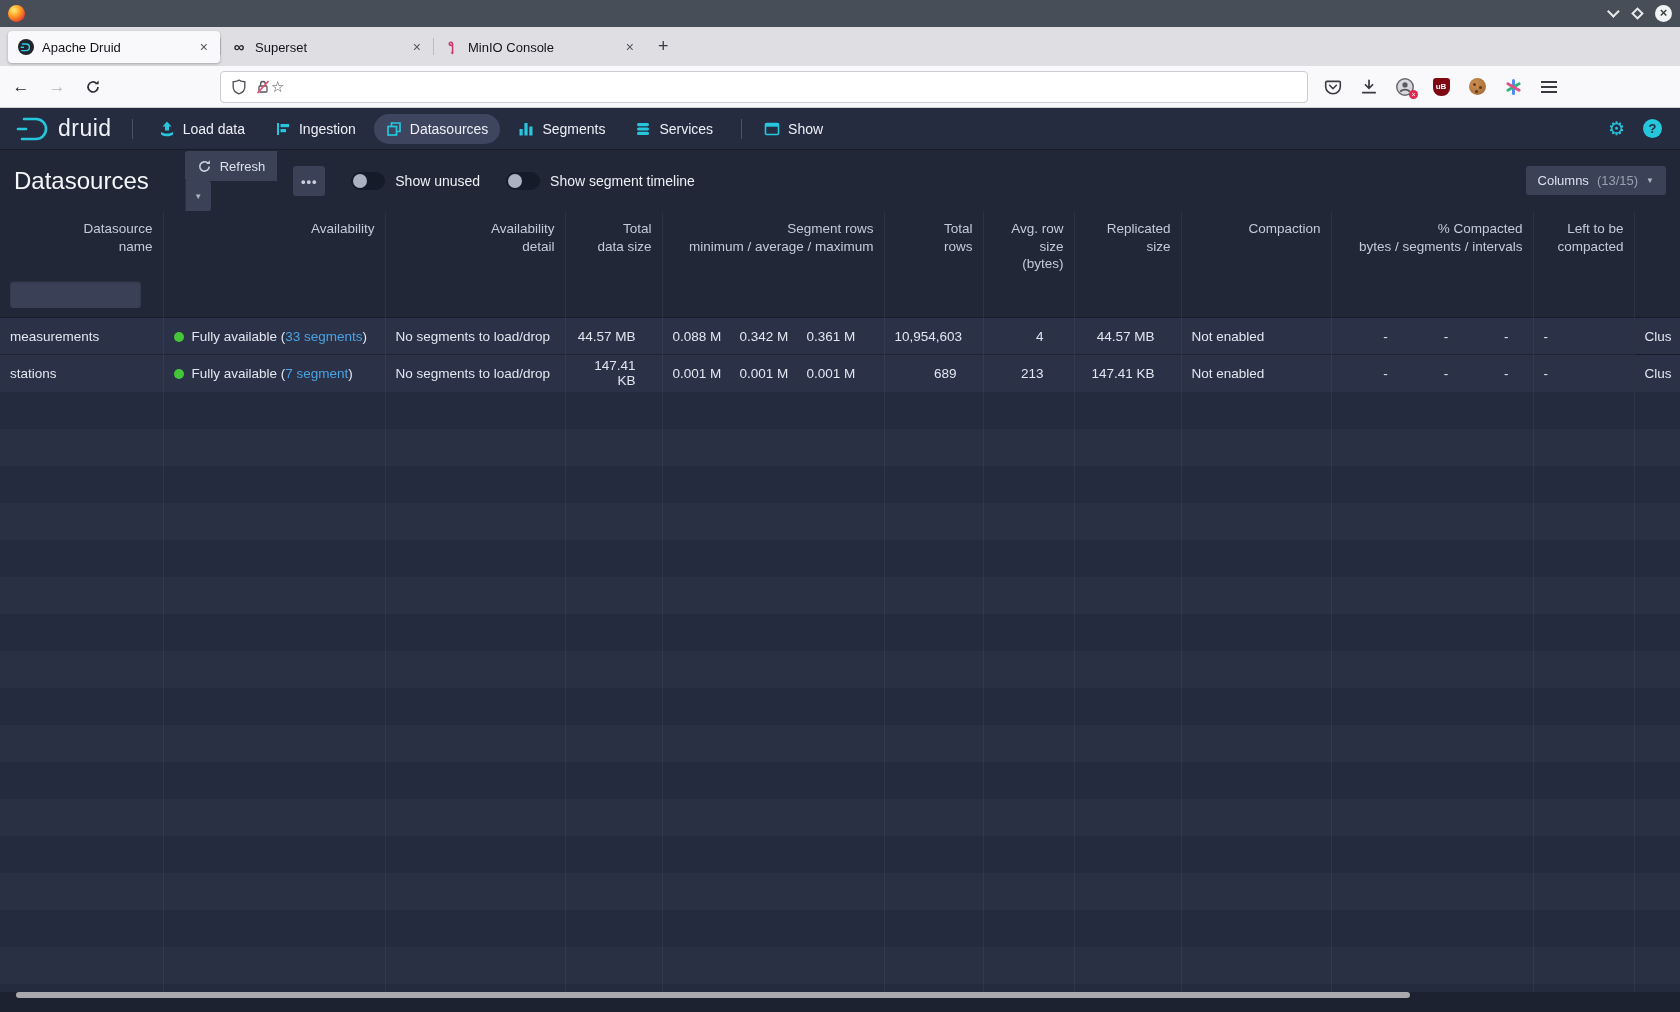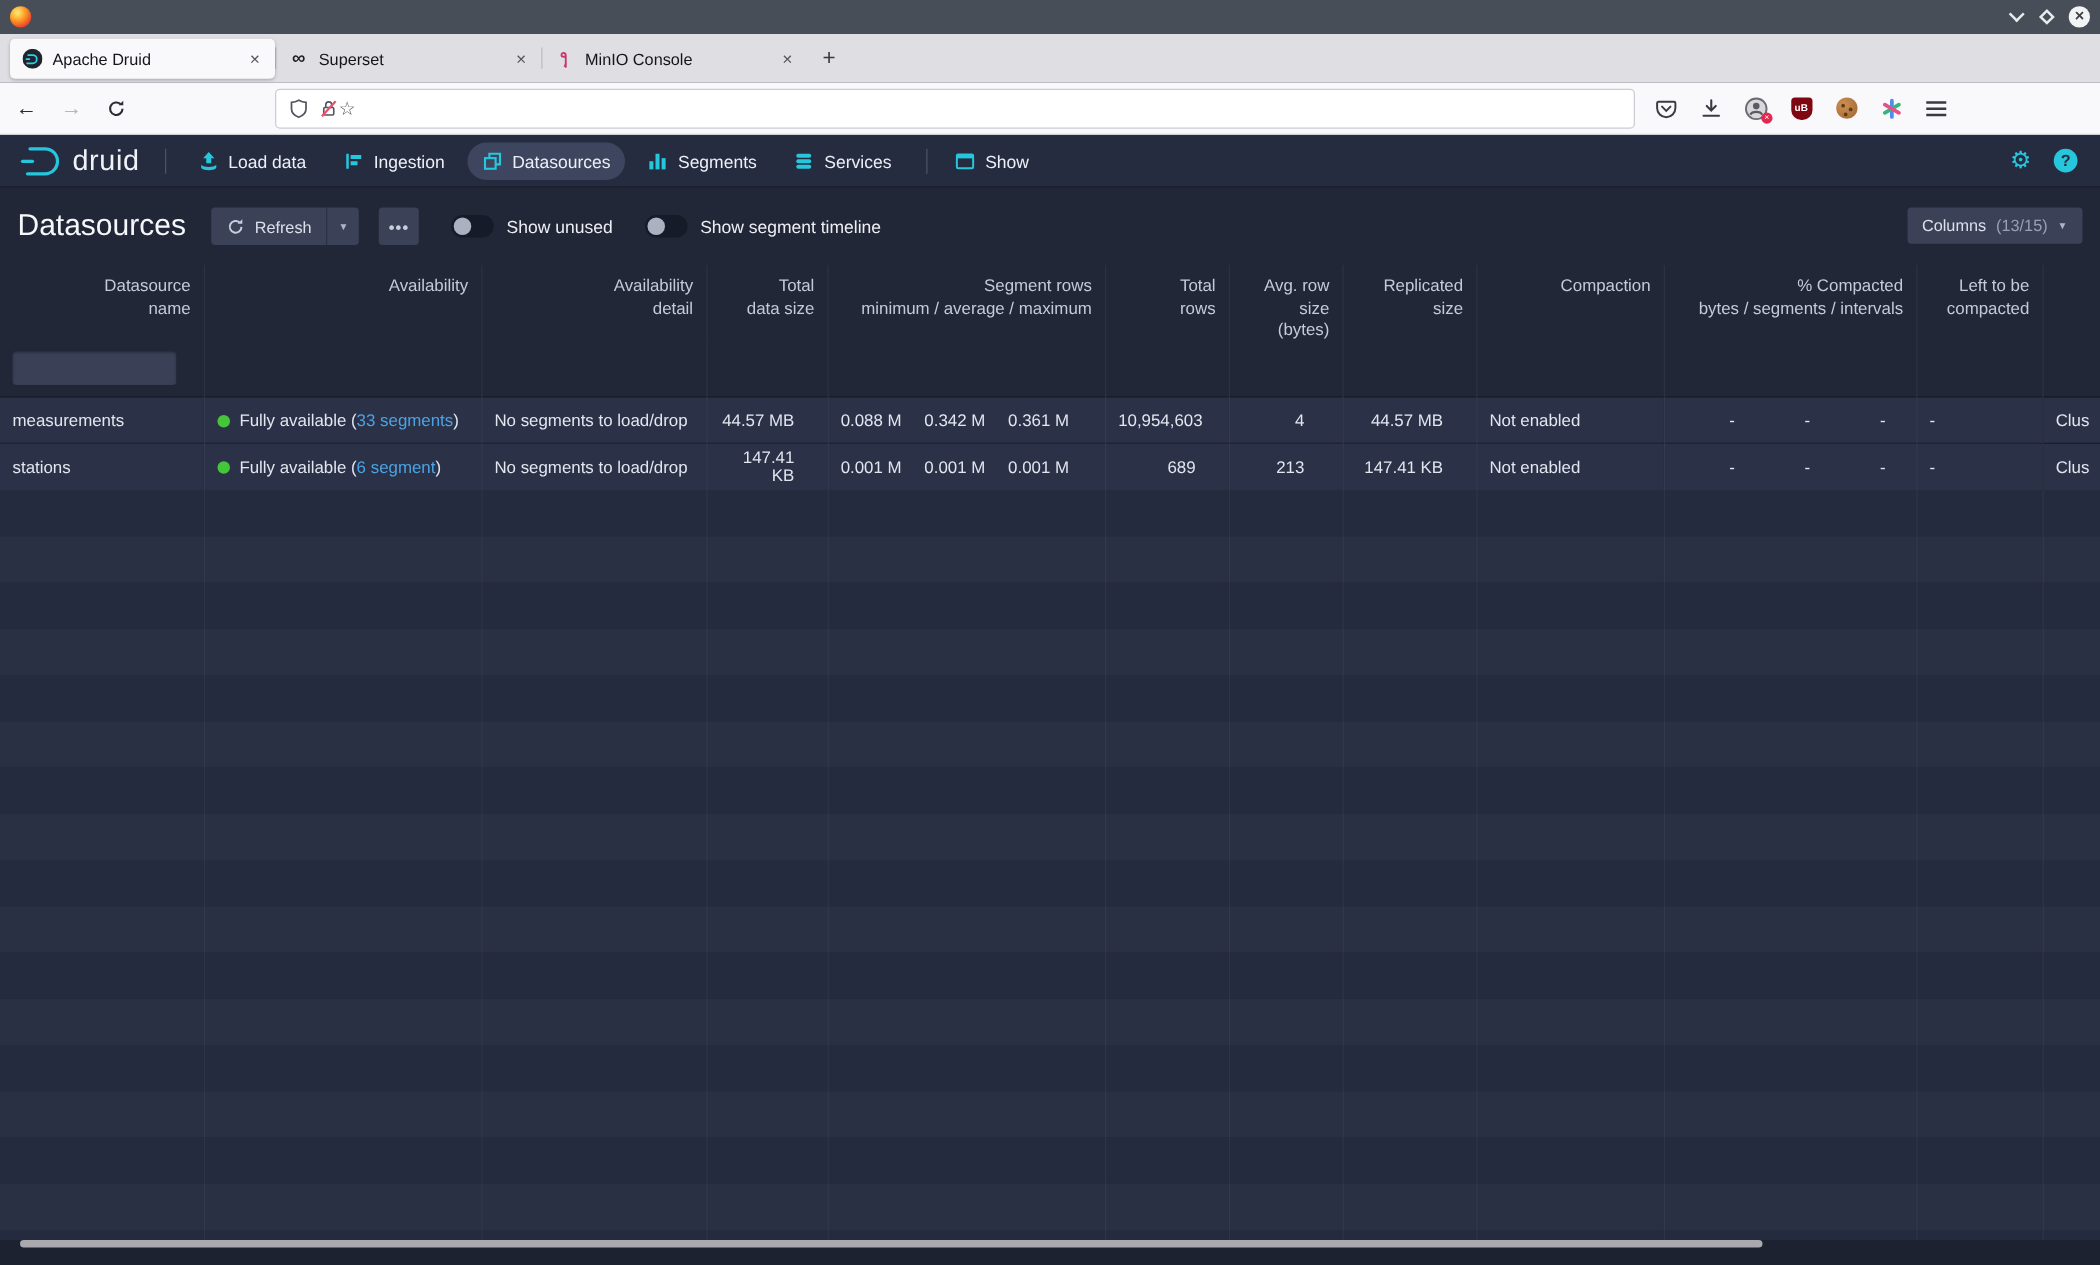--- a/index.html
+++ b/index.html
@@ -70,21 +70,21 @@
   .dn-right { margin-left:auto; display:flex; align-items:center; gap:18px; margin-right:18px; }
   .gear { color:#26C6DD; font-size:19px; line-height:19px; }
   .help-circle { width:19px; height:19px; border-radius:50%; background:#26C6DD; color:#262B3F;
                  font-weight:bold; font-size:13px; text-align:center; line-height:19px; }
 
   
   .page-header { height:62px; display:flex; align-items:center; position:relative; }
   .page-title { color:#F5F7FA; font-size:24px; font-weight:400; margin-left:14px; }
   .btn { background:#3B4258; color:#DCE0EA; font-size:13px; height:30px; display:inline-flex;
          align-items:center; border-radius:3px; }
-  .refresh-group { display:flex; margin-left:20px; }
+  .refresh-group { display:flex; margin-left:36px;flex-direction:column; }
   .refresh-main { padding:0 12px; gap:8px; border-radius:3px 0 0 3px; }
   .refresh-caret { width:26px; justify-content:center; border-radius:0 3px 3px 0; border-left:1px solid #2E3447; }
   .more-btn { width:32px; justify-content:center; margin-left:16px; letter-spacing:1px; font-weight:bold; color:#C9CEDB; }
   .caret { font-size:8px; color:#AEB4C4; }
   .switch { width:34px; height:18px; border-radius:9px; background:#161B29; margin-left:26px; position:relative; flex:0 0 34px; }
   .switch .knob { position:absolute; left:2px; top:2px; width:14px; height:14px; border-radius:50%; background:#ABB1C0; }
   .switch-label { color:#EDEFF5; font-size:14px; margin-left:10px; }
   .columns-btn { position:absolute; right:14px; top:16px; height:29px; padding:0 12px; gap:8px; }
   .columns-count { color:#98A0B3; }
 
@@ -417,21 +417,21 @@
                 <span>-</span>
                 <span>-</span>
                 <span>-</span>
               </div>
             </td>
           <td>-</td>
           <td class="clip">Clus</td>
         </tr>
         <tr class="row-data">
           <td>stations</td>
-          <td><span class="dot"></span><span>Fully available (</span><span class="lnk">6 segment</span><span>)</span></td>
+          <td><span class="dot"></span><span>Fully available (</span><span class="lnk">7 segment</span><span>)</span></td>
           <td>No segments to load/drop</td>
           <td class="num">147.41 KB</td>
           <td>
               <div class="triplet">
                 <span>0.001 M</span>
                 <span>0.001 M</span>
                 <span>0.001 M</span>
               </div>
             </td>
           <td class="num">689</td>

